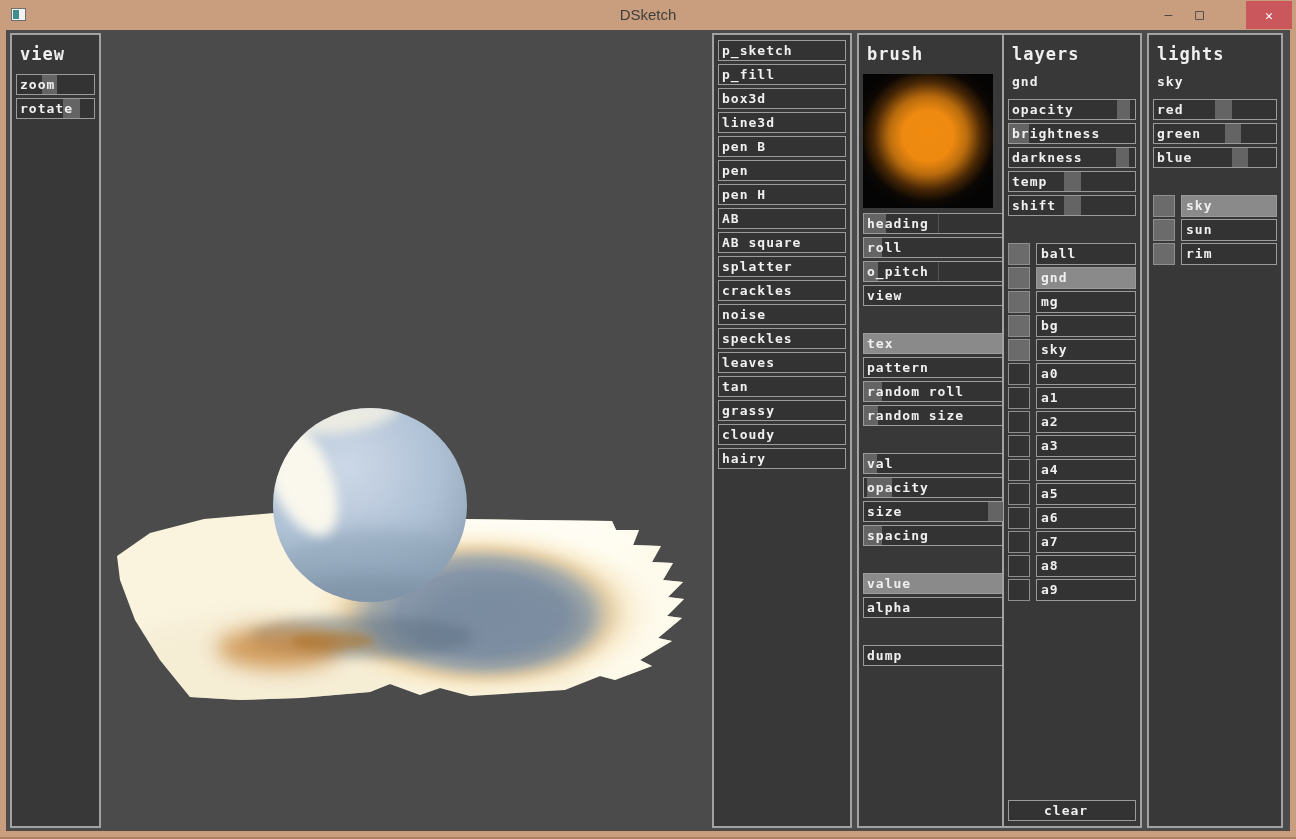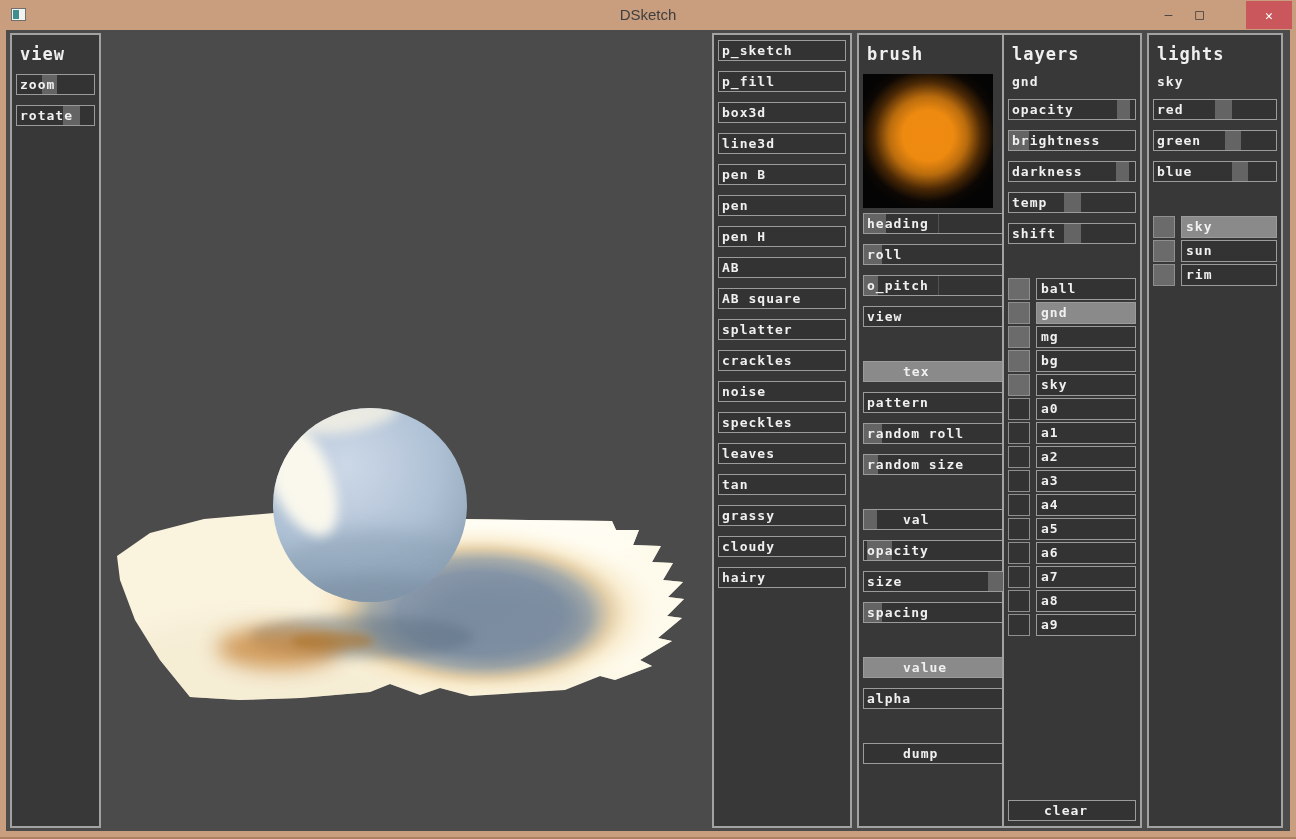--- a/index.html
+++ b/index.html
@@ -27,24 +27,24 @@
   .panel { position:absolute; top:3px; height:795px; background:#383838; border:2px solid #a2a2a2; padding:5px 4px; display:flex; flex-direction:column; }
   .p-view   { left:4px;    width:91px; }
   .p-tools  { left:706px;  width:140px; }
   .p-brush  { left:851px;  width:153px; }
   .p-layers { left:996px;  width:140px; }
   .p-lights { left:1141px; width:136px; }
 
   .ptitle { color:#efefef; font-size:17px; font-weight:bold; padding:4px 4px 10px 4px; letter-spacing:1px; }
   .plabel { color:#efefef; font-size:13px; font-weight:bold; padding:0 4px 10px 4px; letter-spacing:1px; }
 
-  .row { position:relative; height:21px; margin-bottom:10px; border:1px solid #9b9b9b; background:#333333;
+  .row { position:relative; height:21px; margin-bottom:3px; border:1px solid #9b9b9b; background:#333333;
          color:#f0f0f0; font-size:13px; font-weight:bold; letter-spacing:1px; overflow:hidden; }
   .row .lbl { position:relative; z-index:2; display:block; line-height:19px; padding-left:3px; white-space:nowrap; }
-  .row.gaptop { margin-top:24px;padding-left:36px; }
+  .row.gaptop { margin-top:24px; }
 
   
   .slider .handle { position:absolute; z-index:1; top:0; bottom:0; left:var(--hl,0%); width:var(--hw,15%); background:#646464; }
   .slider.mid::after { content:''; position:absolute; z-index:0; top:0; bottom:0; left:53%; width:1px; background:#525252; }
 
   
   .toggle.on { background:#8a8a8a; }
 
   
   .lrow { display:flex; height:22px; margin-bottom:2px; }

